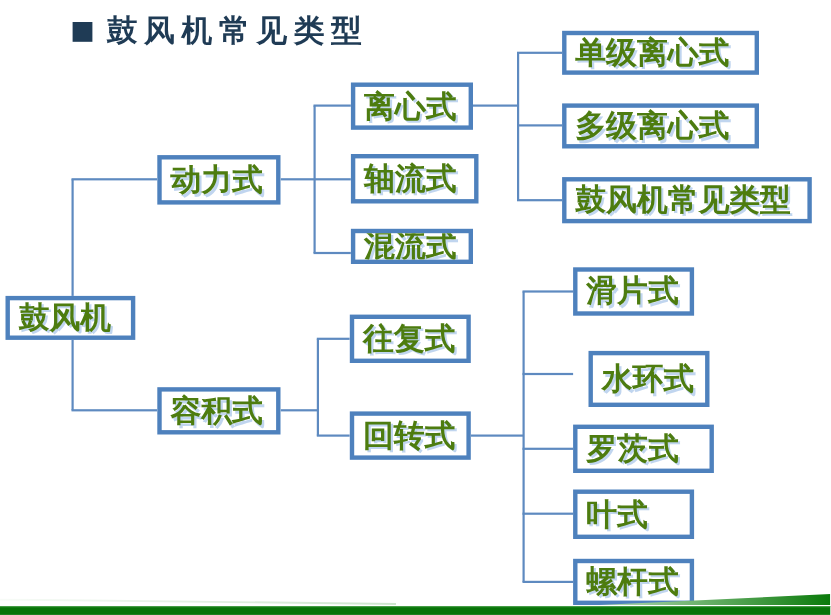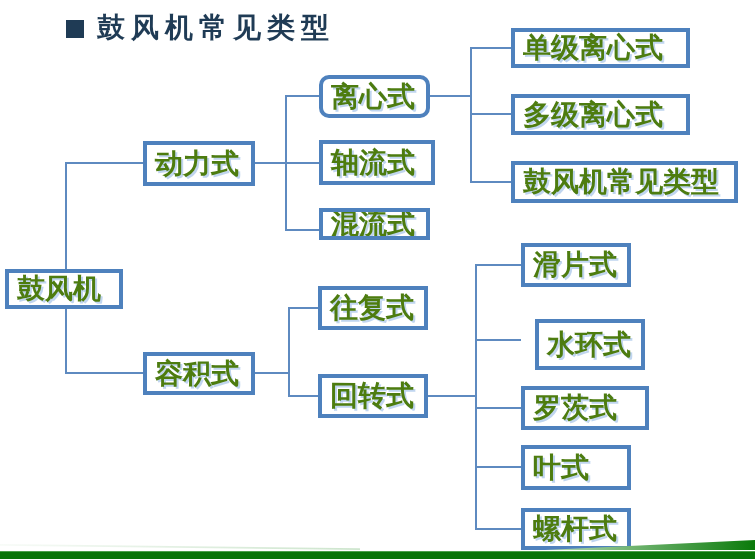--- a/index.html
+++ b/index.html
@@ -29,21 +29,21 @@
     background:#ffffff;border:4px solid #4E81BD;
     display:flex;align-items:center;justify-content:flex-start;
     padding-left:8px;
     font-size:28px;font-weight:bold;color:#4d7c0f;
     text-shadow:2px 2px 0 rgba(141,179,226,0.55);
     white-space:nowrap;overflow:hidden;text-align:center;
   }
   #n-root    {left:5px;  top:248px;width:118px;height:40px;margin-top:21px;}
   #n-dongli  {left:143px;top:141px;width:112px;height:45px;}
   #n-rongji  {left:143px;top:352px;width:112px;height:43px;}
-  #n-lixin   {left:319px;top:75px; width:111px;height:43px;border-radius:10px;}
+  #n-lixin   {left:319px;top:75px; width:111px;height:43px;}
   #n-zhouliu {left:319px;top:140px;width:116px;height:45px;}
   #n-hunliu  {left:319px;top:208px;width:111px;height:32px;}
   #n-wangfu  {left:318px;top:286px;width:110px;height:44px;}
   #n-huizhuan{left:318px;top:374px;width:110px;height:44px;}
   #n-danji   {left:511px;top:28px; width:179px;height:40px;}
   #n-duoji   {left:511px;top:94px; width:179px;height:41px;}
   #n-dangao  {left:511px;top:161px;width:227px;height:42px;}
   #n-huapian {left:521px;top:243px;width:110px;height:44px;}
   #n-shuihuan{left:511px;top:319px;width:110px;height:51px;margin-left:24px;}
   #n-luoci   {left:521px;top:386px;width:128px;height:44px;}

